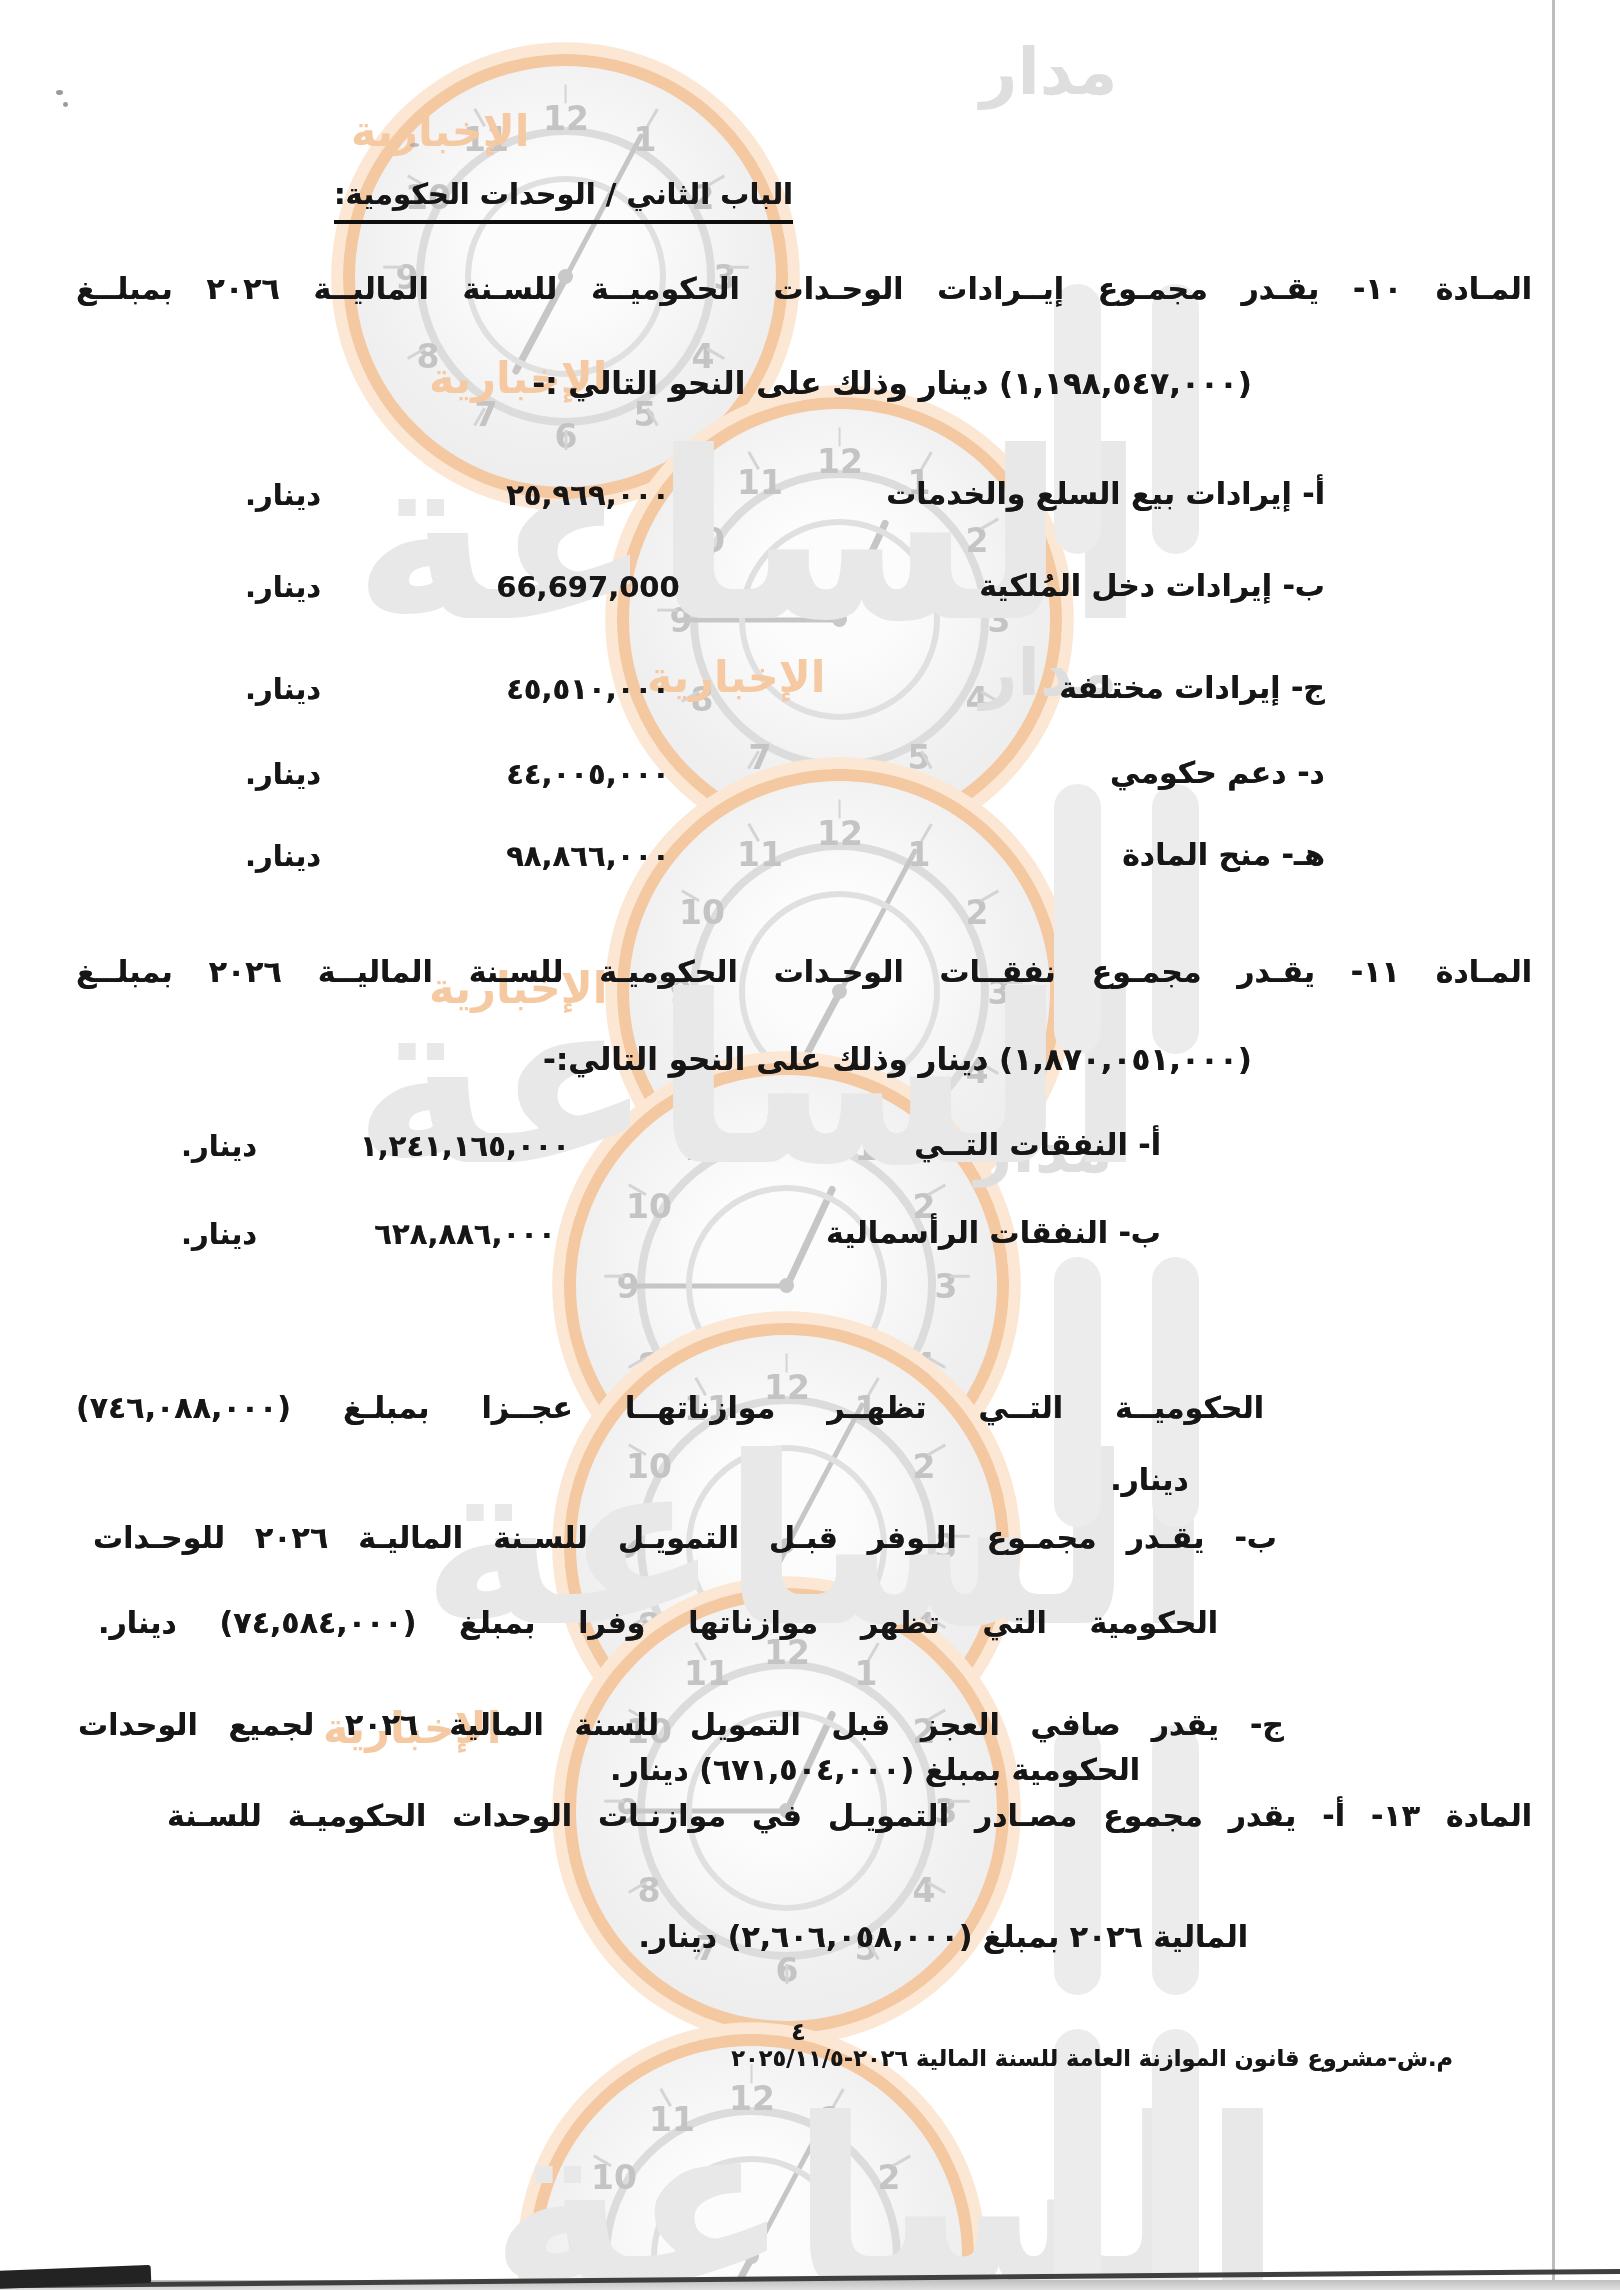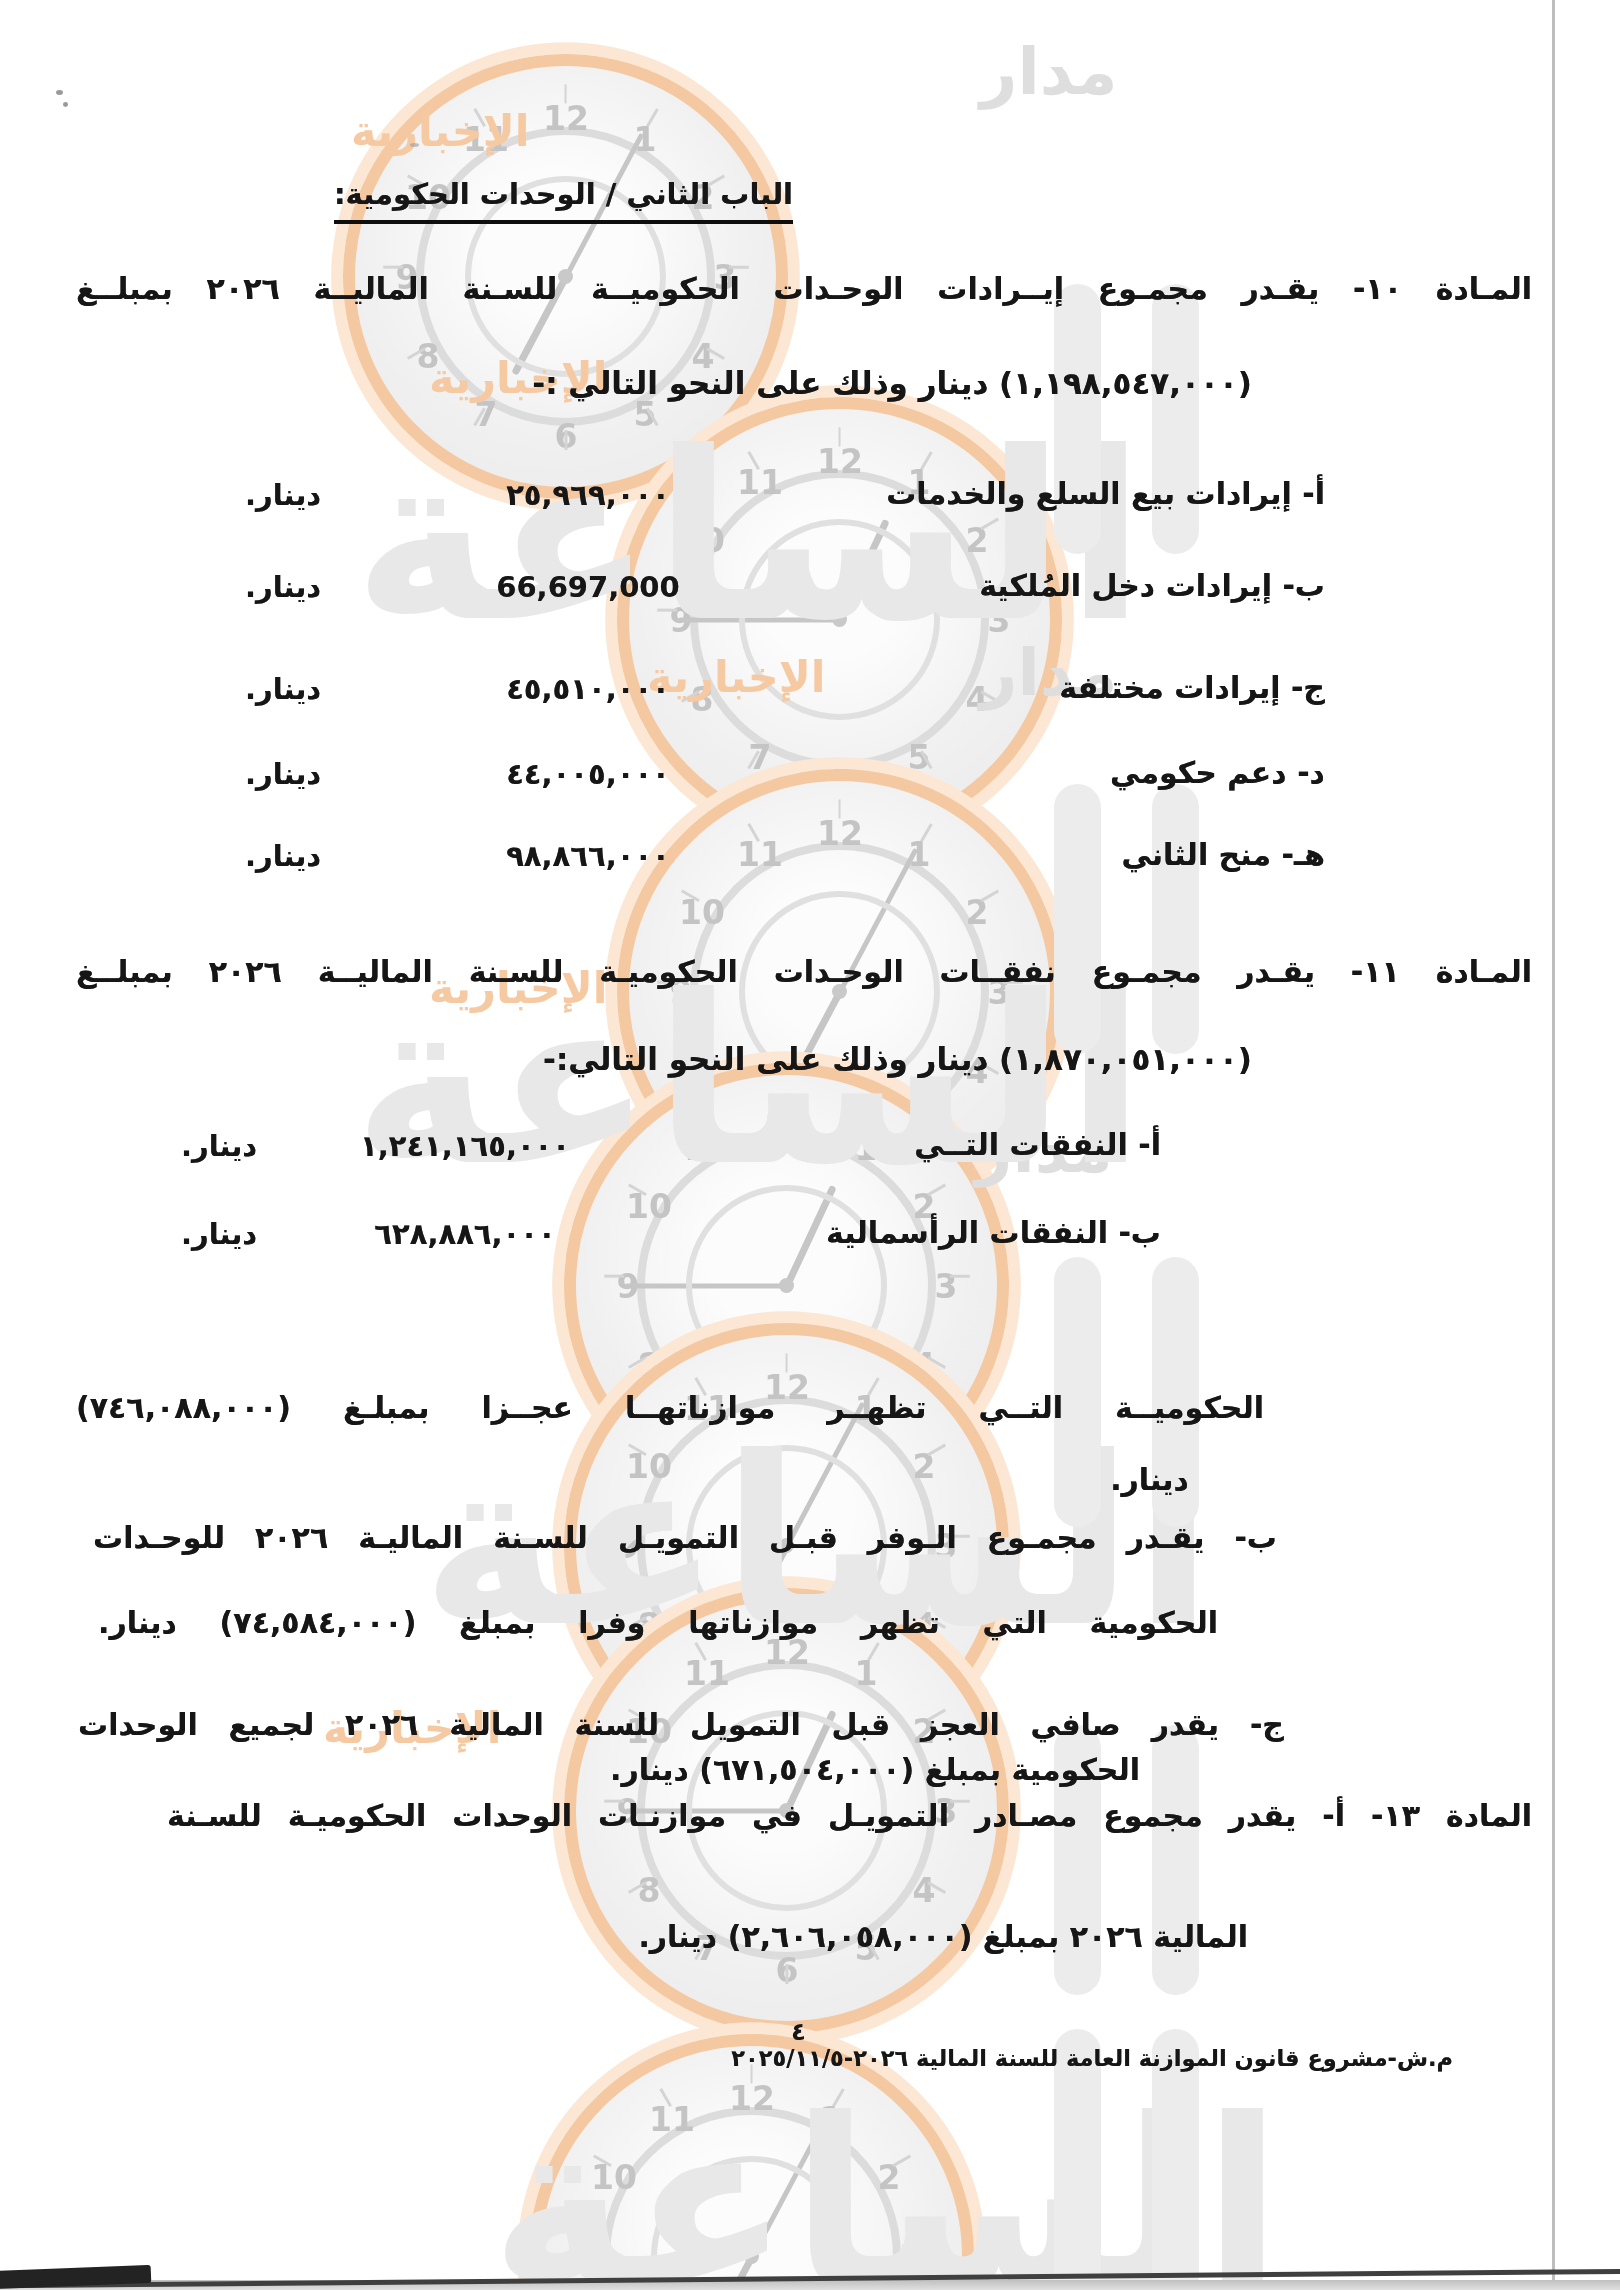--- a/index.html
+++ b/index.html
@@ -324,21 +324,21 @@
     <span class="lbl">ج- إيرادات مختلفة</span>
     <span class="amt">٤٥,٥١٠,٠٠٠</span>
     <span class="unit">دينار.</span>
   </div>
   <div class="row row-a10" style="top:755px">
     <span class="lbl">د- دعم حكومي</span>
     <span class="amt">٤٤,٠٠٥,٠٠٠</span>
     <span class="unit">دينار.</span>
   </div>
   <div class="row row-a10" style="top:837px">
-    <span class="lbl">هـ- منح الثاني</span>
+    <span class="lbl">هـ- منح المادة</span>
     <span class="amt">٩٨,٨٦٦,٠٠٠</span>
     <span class="unit">دينار.</span>
   </div>
 
   <div class="line just l-a11-1">المـادة ١١- يقـدر مجمـوع نفقــات الوحـدات الحكوميـة للسـنة الماليــة ٢٠٢٦ بمبلــغ</div>
   <div class="line l-a11-2">(١,٨٧٠,٠٥١,٠٠٠) دينار وذلك على النحو التالي:-</div>
 
   <div class="row row-a11" style="top:1127px">
     <span class="lbl">أ-  النفقات التــي</span>
     <span class="amt">١,٢٤١,١٦٥,٠٠٠</span>

